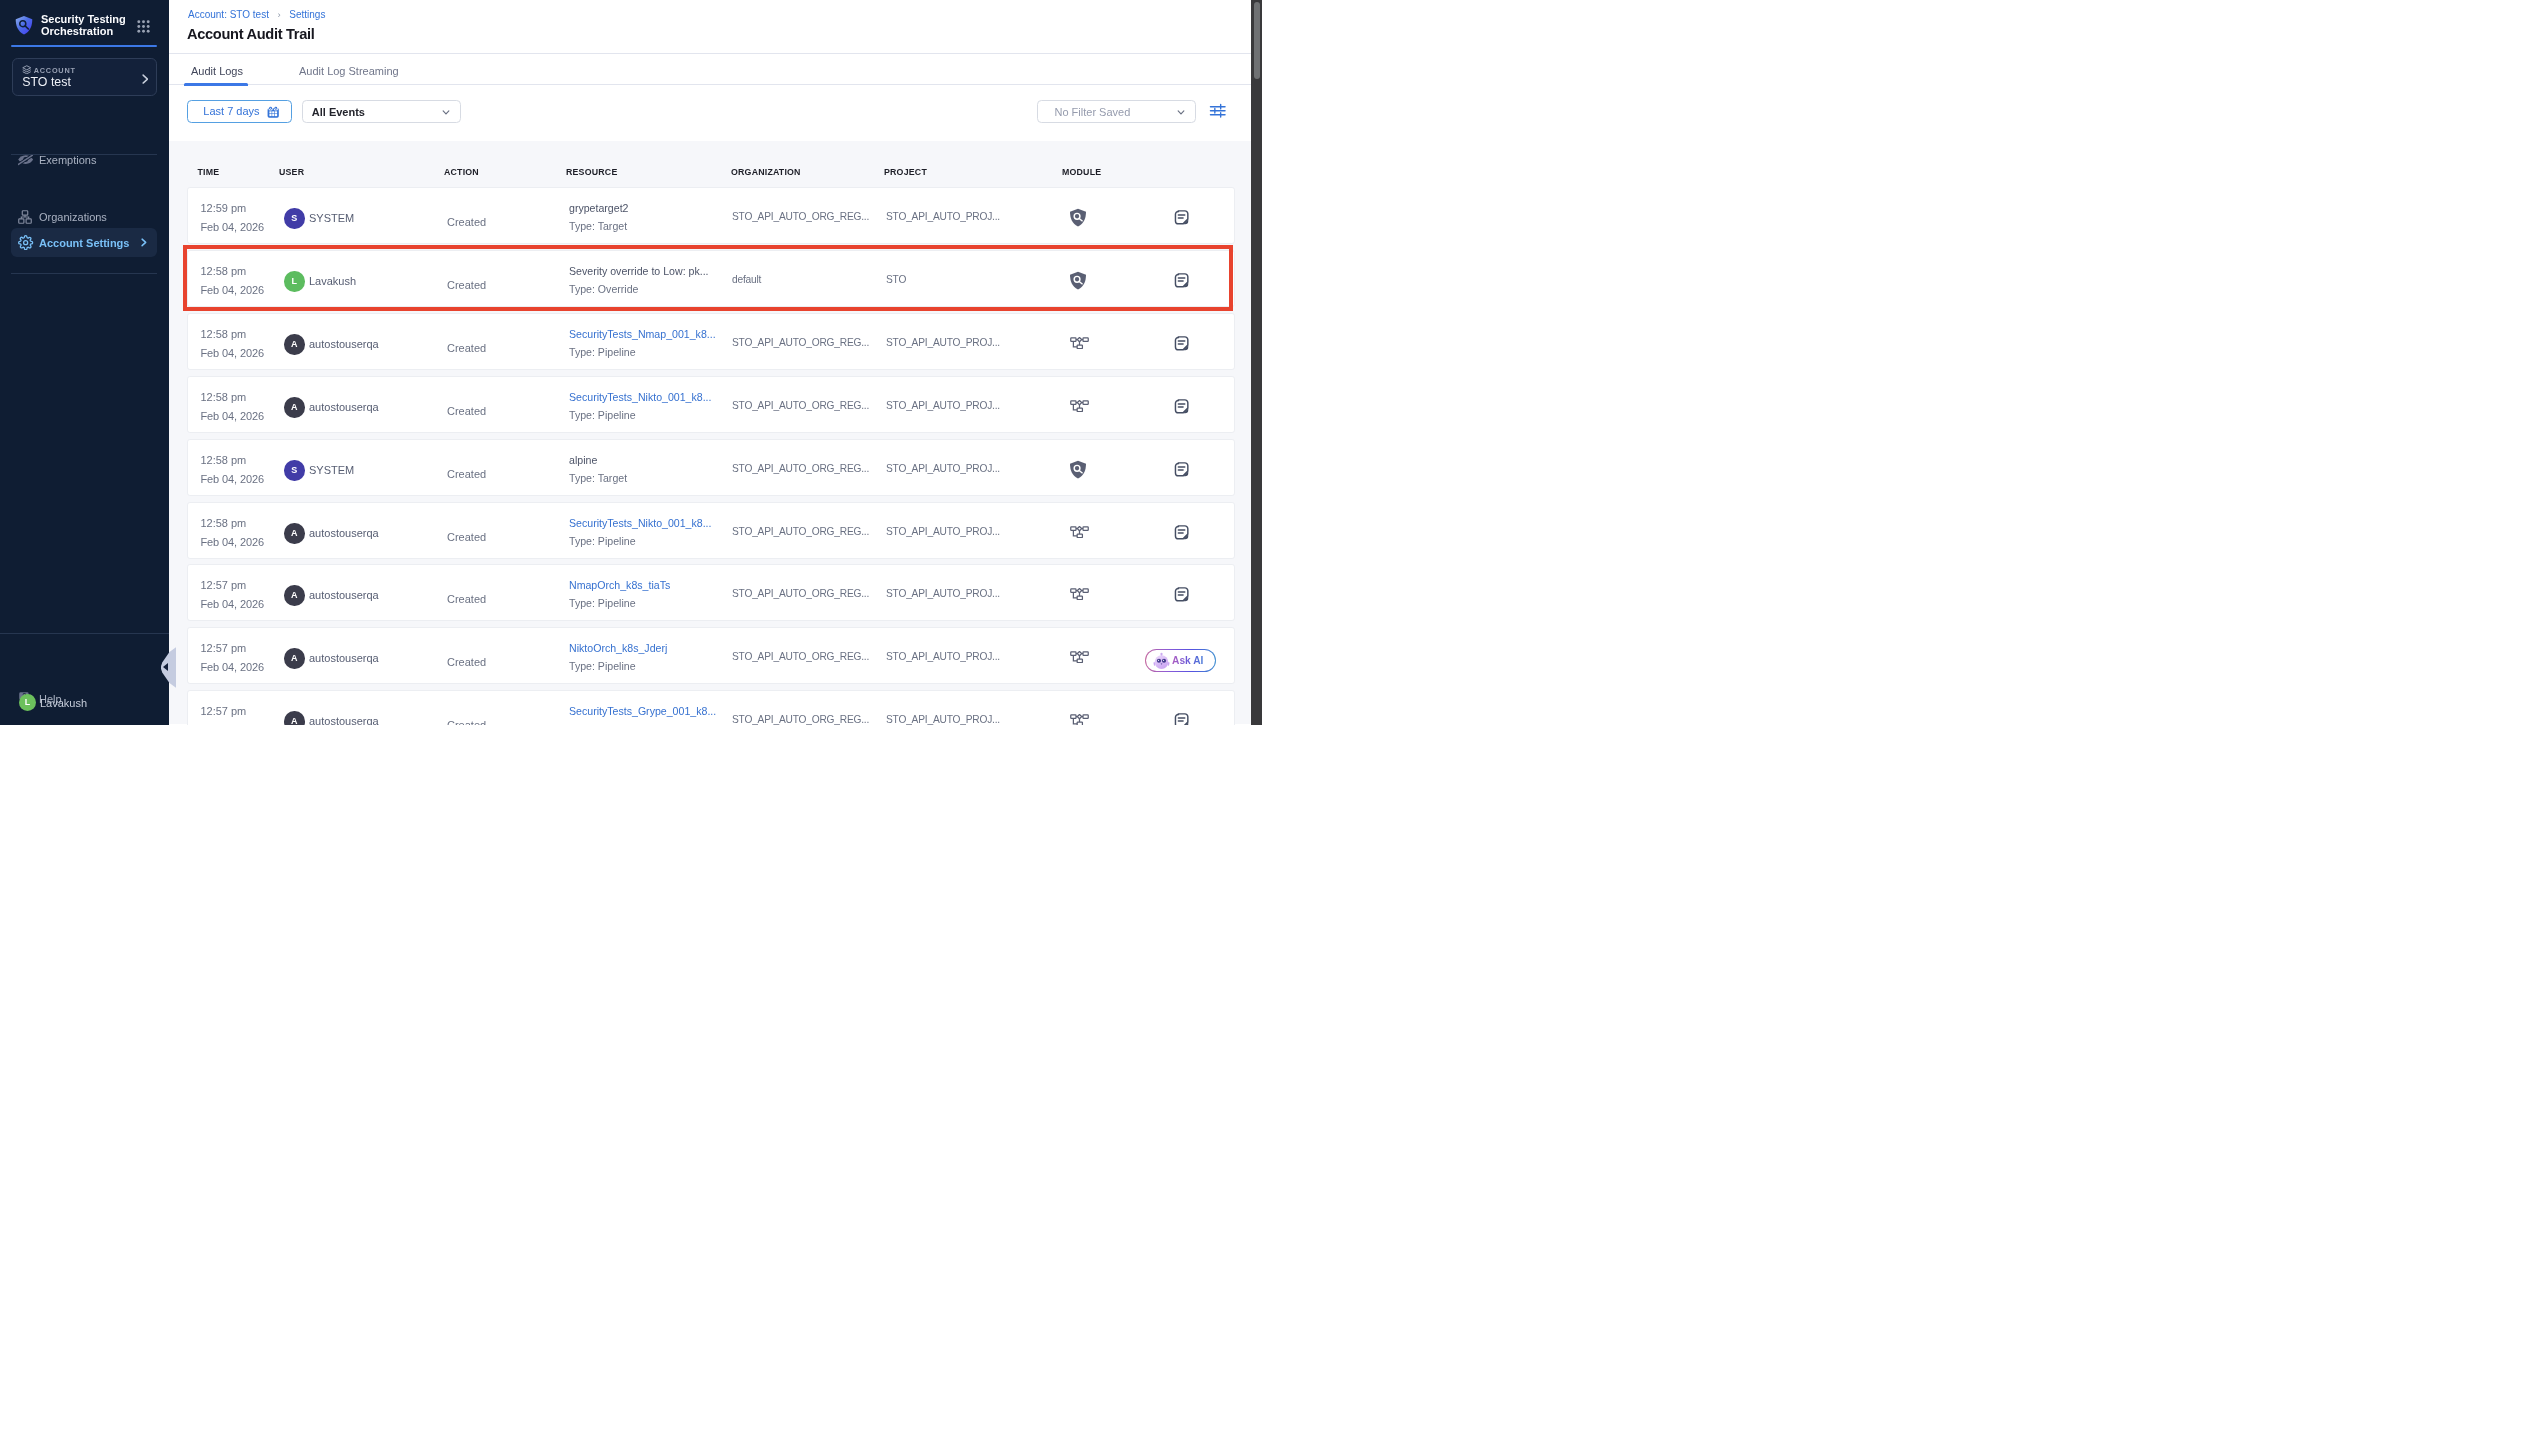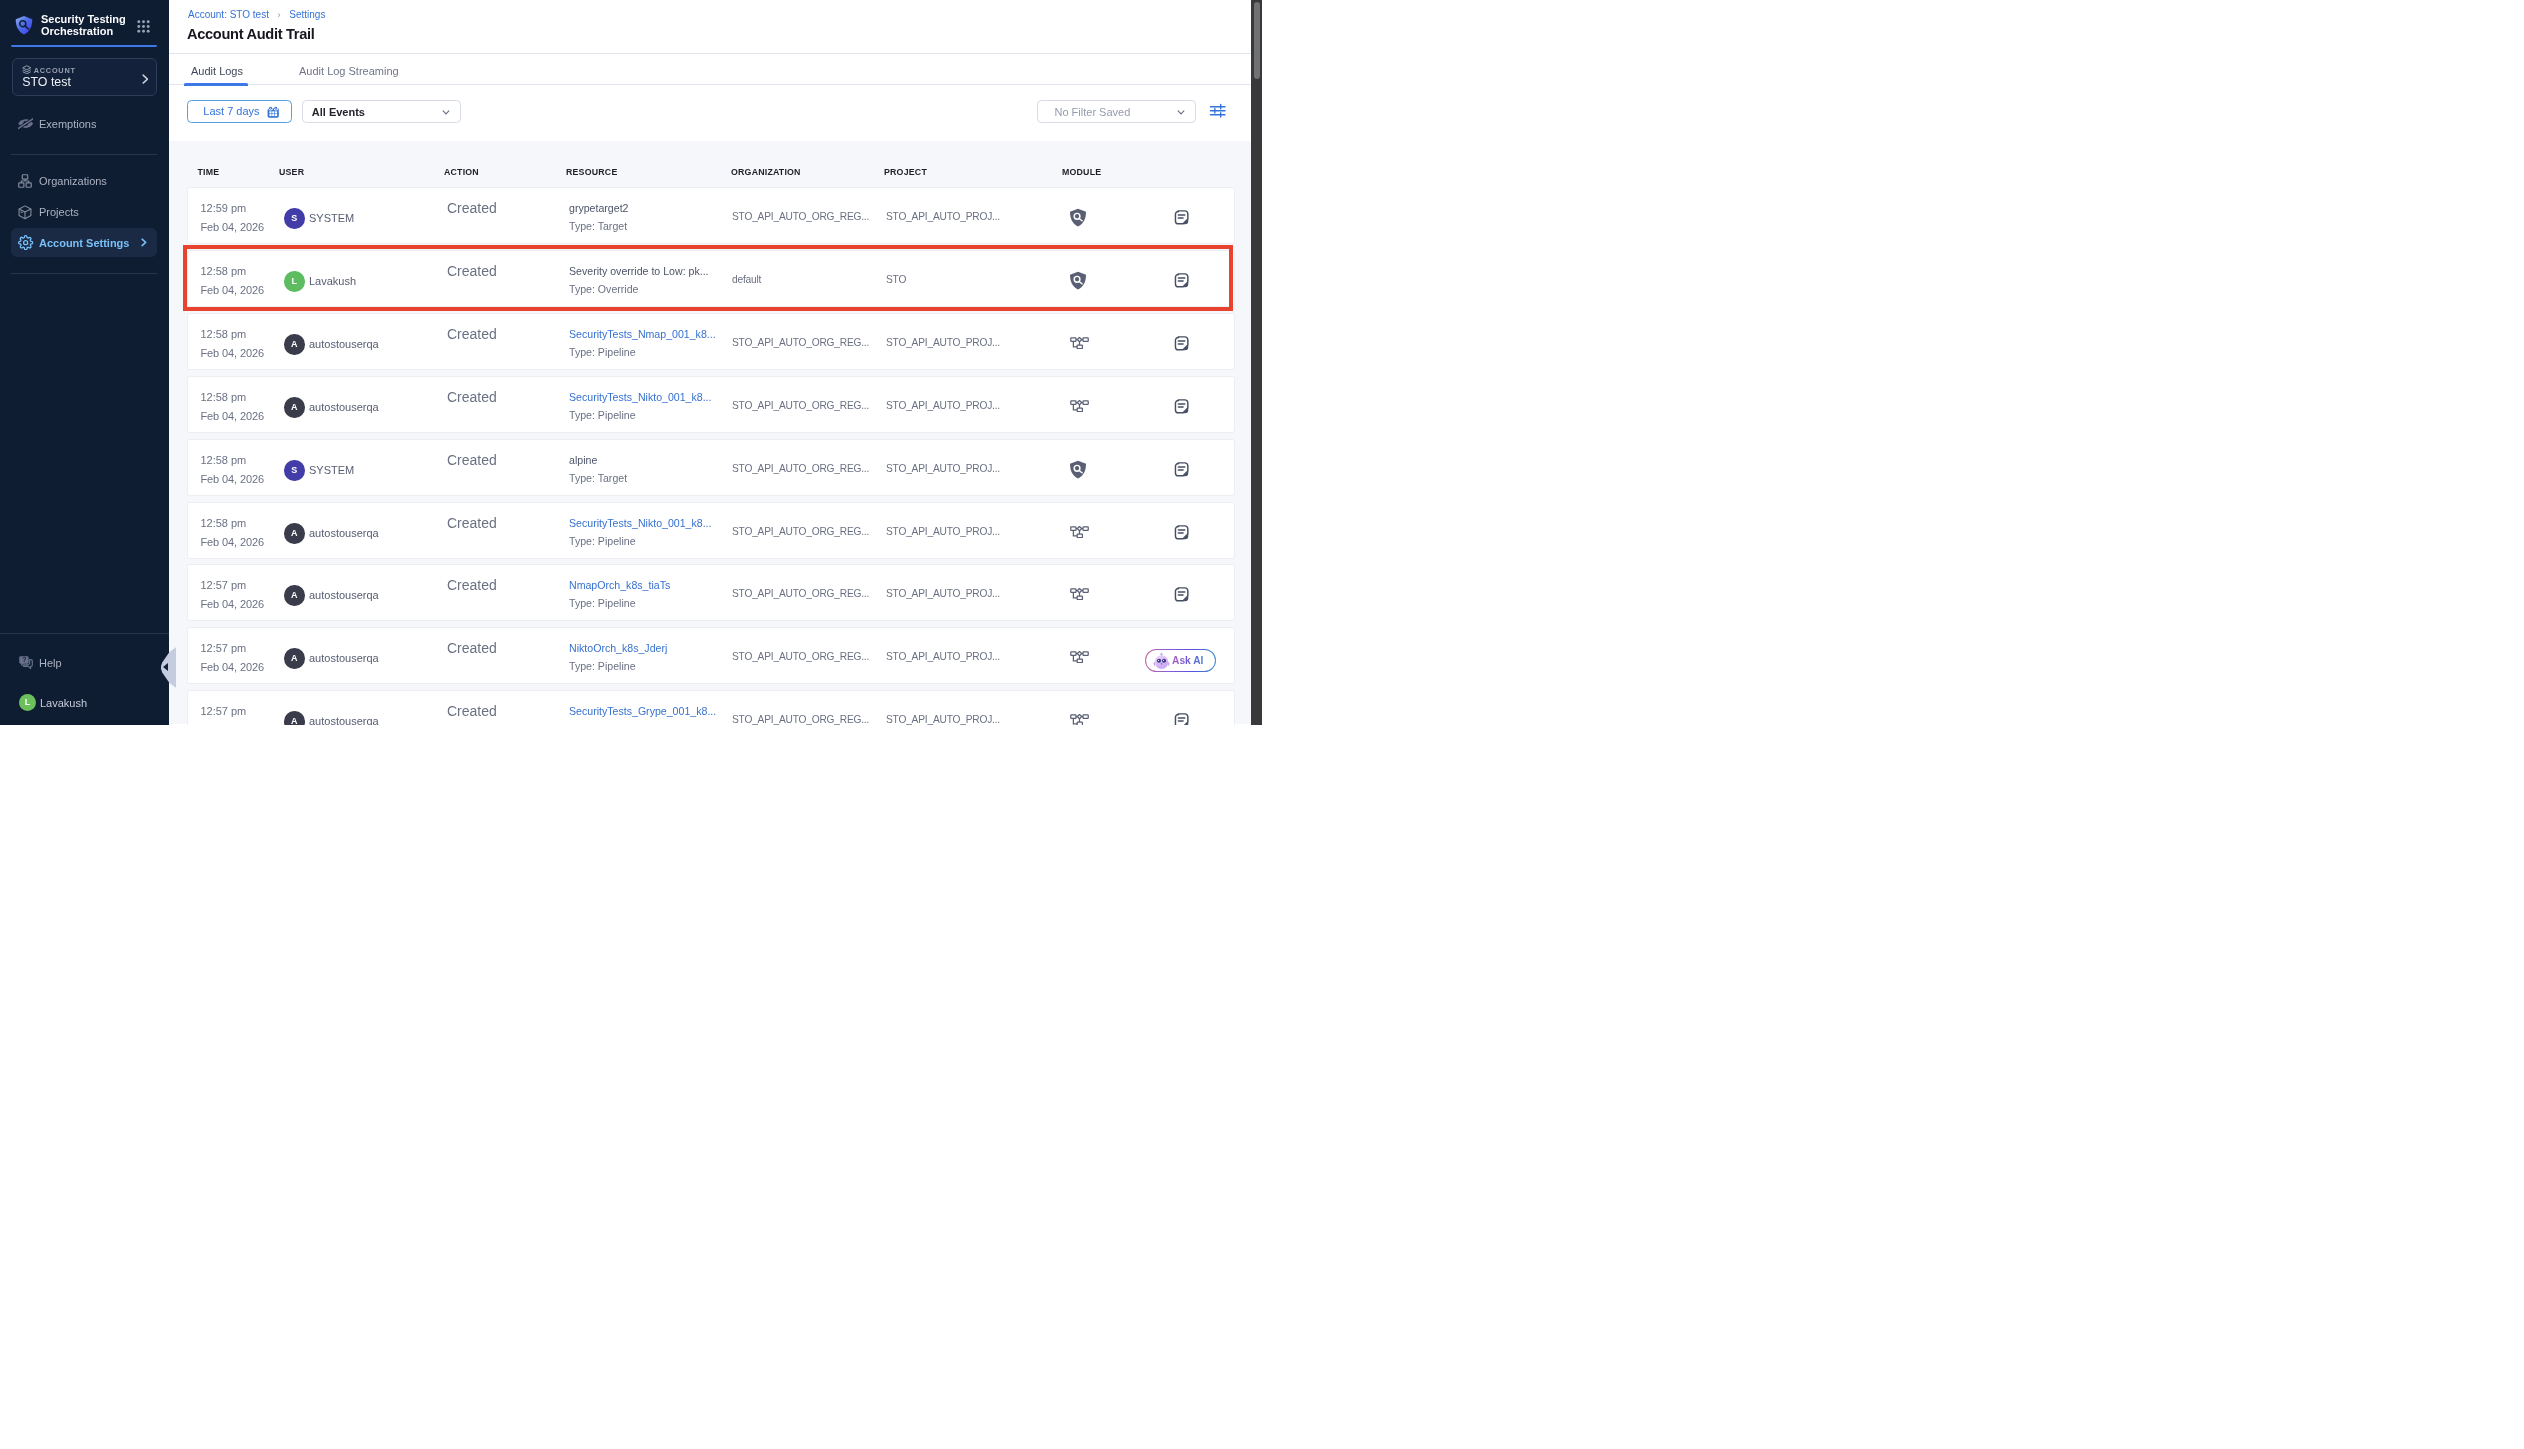--- a/index.html
+++ b/index.html
@@ -7,21 +7,21 @@
   body { font-family:"Liberation Sans", sans-serif; background:#fff; position:relative; }
   .abs { position:absolute; }
 
   
   #sidebar { position:absolute; left:0; top:0; width:169px; height:725px; background:#0f1d33; }
   .sb-title { position:absolute; left:41px; top:13px; color:#fbfcfe; font-size:11px; font-weight:bold; line-height:12.4px; }
   .blue-line { position:absolute; left:11px; top:45px; width:146px; height:1.8px; background:#3c78e6; border-radius:1.5px; }
   #acctbox { position:absolute; left:11.7px; top:58px; width:145px; height:38px; background:#13213a; border:0.7px solid #2e3d58; border-radius:5.8px; }
   .acct-label { position:absolute; left:21px; top:6.6px; font-size:7.3px; letter-spacing:0.8px; color:#98a1b4; font-weight:bold; }
   .acct-name { position:absolute; left:9.5px; top:16px; font-size:12.4px; color:#eef1f7; }
-  .nav-item { position:absolute; left:0; width:169px; height:28px; }
+  .nav-item { position:absolute; left:0; width:169px; height:28px;margin-top:36px; }
   .nav-text { position:absolute; left:39px; top:50%; transform:translateY(-50%); font-size:11px; color:#aab2c2; }
   .sb-divider { position:absolute; left:11px; width:146px; height:0.7px; background:#263650; }
   #acctset { position:absolute; left:11px; top:228px; width:146px; height:29px; background:#1a2a44; border-radius:5.8px; }
   #acctset .nav-text { left:28px; color:#79c0f7; font-weight:bold; }
   .sb-bottom-divider { position:absolute; left:0; top:633px; width:169px; height:0.7px; background:#263650; }
   .avatar-green { position:absolute; left:19px; top:694px; width:17px; height:17px; border-radius:50%; background:#6cc05c; color:#fff; font-size:8.8px; font-weight:bold; text-align:center; line-height:17px; }
   .lav-name { position:absolute; left:40px; top:697px; font-size:11px; color:#c6cdda; }
   #collapse-tab { position:absolute; left:161px; top:647px; width:15.3px; height:41px; background:#c5cce0; z-index:30; clip-path:polygon(100% 0, 100% 100%, 55% 88%, 8% 62%, 0 53%, 0 47%, 8% 38%, 55% 12%); }
   #collapse-tab .tri { position:absolute; left:2.2px; top:16px; width:0; height:0; border-top:4px solid transparent; border-bottom:4px solid transparent; border-right:5.8px solid #13203a; }
 
@@ -47,21 +47,21 @@
   .chev-down { position:absolute; top:9px; width:8px; height:5.1px; }
 
   
   #table { position:absolute; left:0; top:141px; width:1082px; height:583px; background:#f6f7fa; }
   .th { position:absolute; top:26px; font-size:8.8px; font-weight:bold; color:#1d1e27; letter-spacing:0.2px; }
   .row { position:absolute; left:18px; width:1048px; height:57px; background:#fff; border:0.7px solid #eceef2; border-radius:2.9px; }
   .c-time1 { position:absolute; left:12.4px; top:13.5px; font-size:11px; color:#6a7183; }
   .c-time2 { position:absolute; left:12.4px; top:32.5px; font-size:11px; letter-spacing:-0.1px; color:#6a7183; }
   .c-av { position:absolute; left:96px; top:20px; width:20.5px; height:20.5px; border-radius:50%; color:#fff; font-size:9px; font-weight:bold; text-align:center; line-height:20.5px; }
   .c-user { position:absolute; left:121px; top:24px; font-size:11px; color:#565d72; }
-  .c-act { position:absolute; left:259px; top:12px; font-size:14px; color:#6a7183; }
+  .c-act { position:absolute; left:259px; top:28px; font-size:11px; color:#6a7183; }
   .c-res1 { position:absolute; left:381px; top:13.5px; font-size:10.6px; color:#4d5468; }
   .c-res1.link { color:#3671d0; }
   .c-res2 { position:absolute; left:381px; top:32px; font-size:10.6px; color:#6a7183; }
   .c-org { position:absolute; left:544px; top:23.4px; font-size:10.2px; letter-spacing:-0.2px; color:#6a7183; }
   .c-proj { position:absolute; left:698px; top:23.4px; font-size:10.2px; letter-spacing:-0.2px; color:#6a7183; }
   .c-mod { position:absolute; left:882px; top:20px; }
   .c-note { position:absolute; left:986px; top:21.6px; }
   #redbox { position:absolute; left:13.5px; top:104px; width:1050px; height:66px; border:4.4px solid #e8432e; z-index:5; }
 
   

